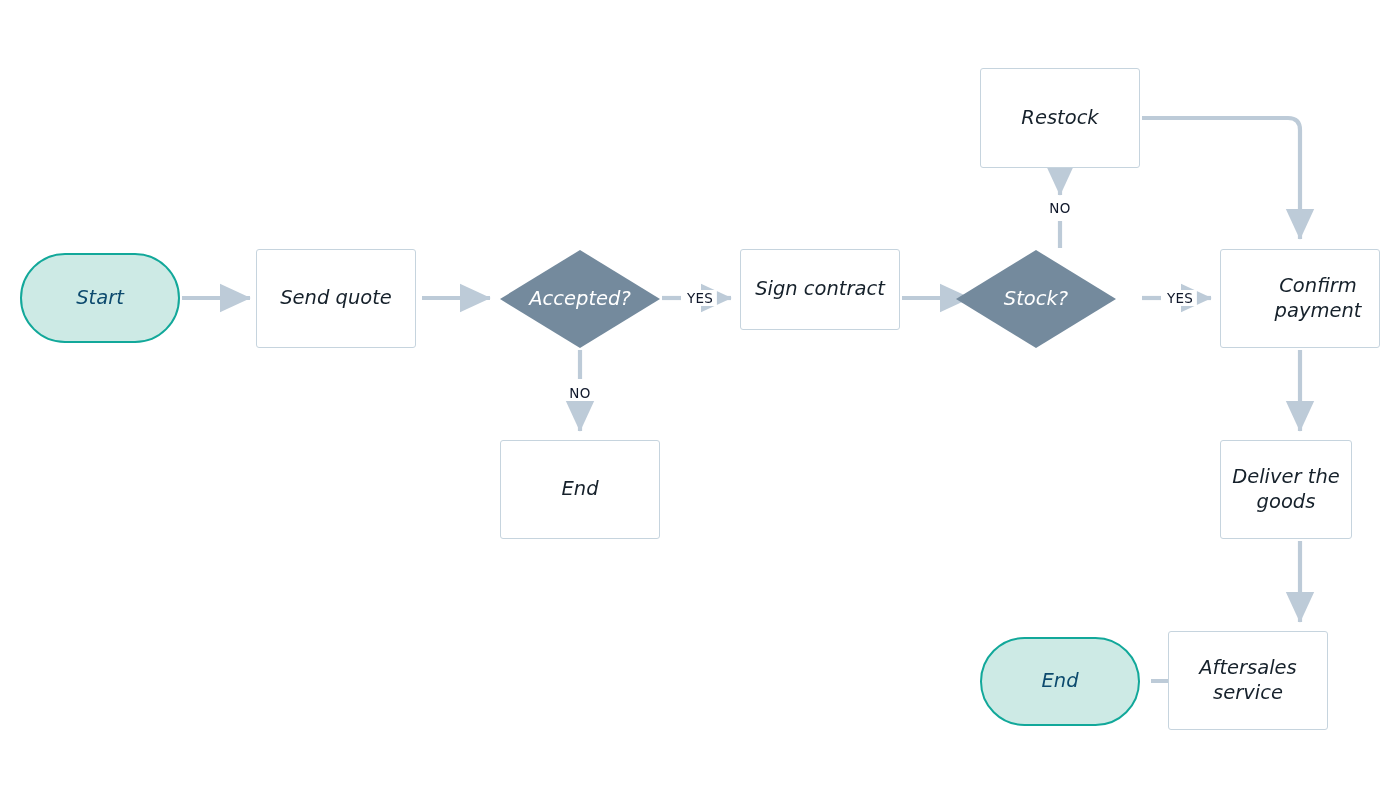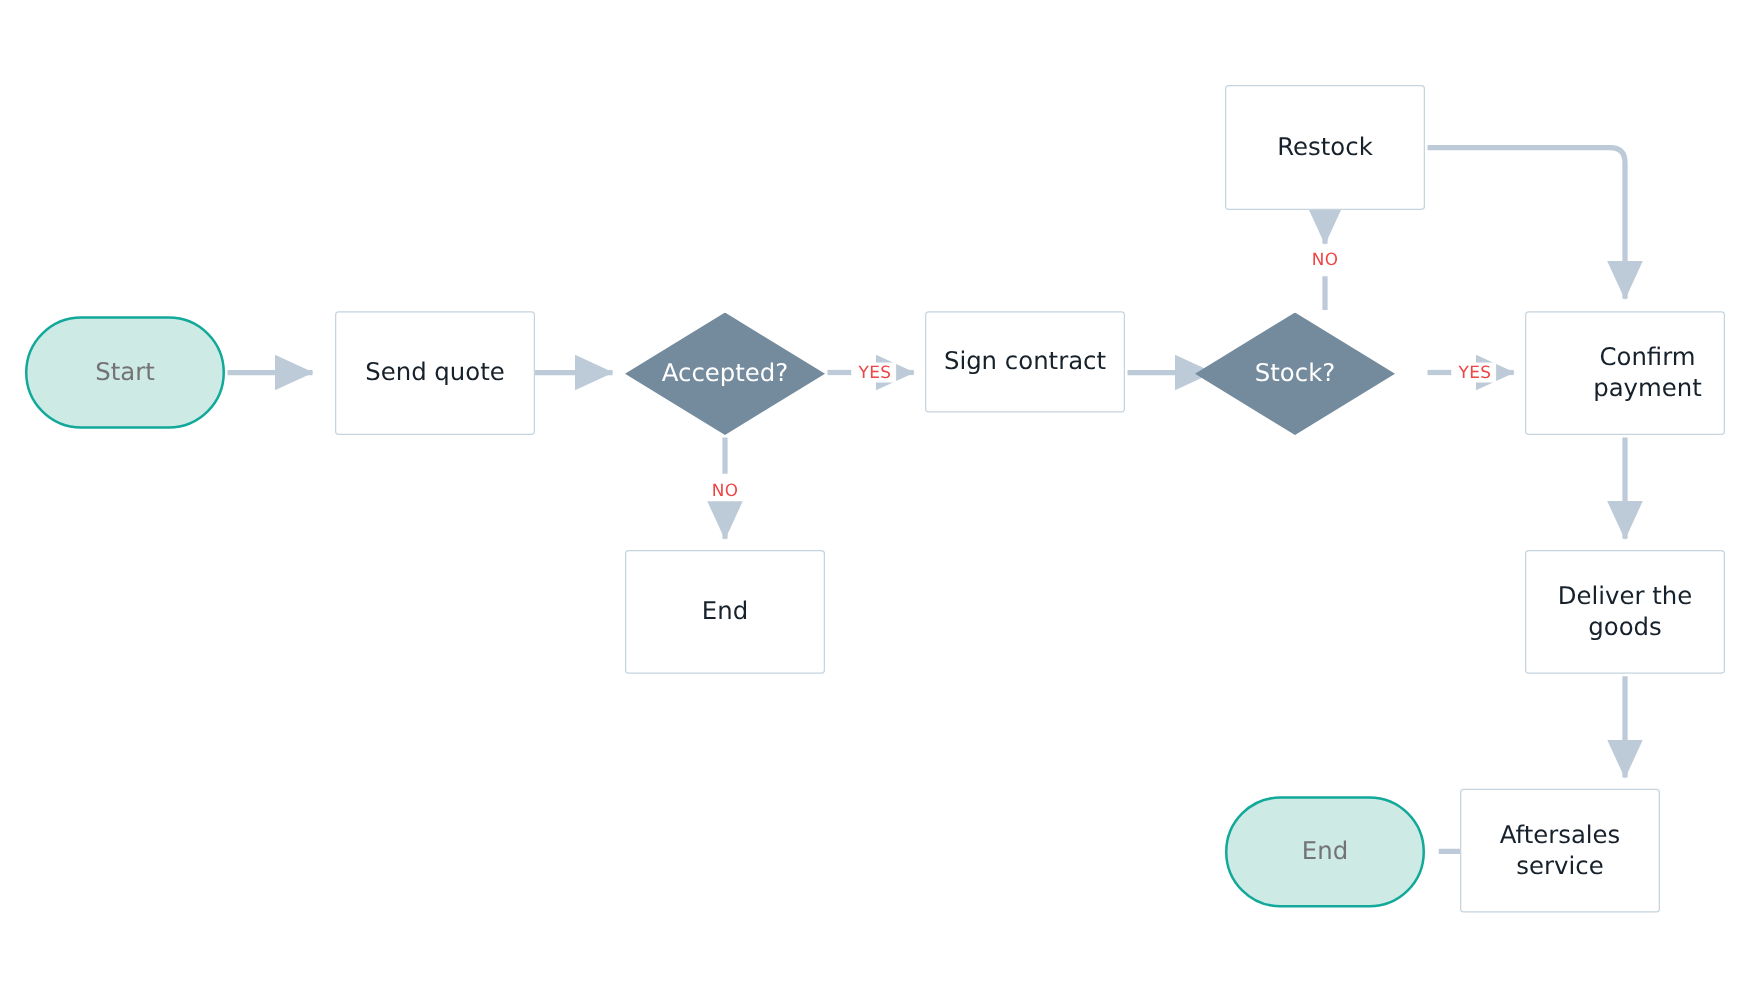--- a/index.html
+++ b/index.html
@@ -29,38 +29,39 @@
   }
 
   
   .node {
     position: absolute;
     display: flex;
     align-items: center;
     justify-content: center;
     text-align: center;
     line-height: 1.28;
+    font-style: italic;
   }
 
   
   .node.process {
     background: #ffffff;
     border: 1.6px solid #c6d4de;
     border-radius: 3px;
     color: #16212b;
     font-size: 19.5px;
     padding: 4px 10px;
   }
 
   
   .node.terminator {
     background: #cdeae5;
     border: 2px solid #12a89a;
     border-radius: 46px;
-    color: #737373;
+    color: #0c4a6e;
     font-size: 19.5px;
   }
 
   
   .node.decision {
     background: transparent;
     color: #ffffff;
     font-size: 19.5px;
   }
   .node.decision .diamond-shape {
@@ -75,21 +76,21 @@
     z-index: 2;
     color: #ffffff;
   }
 
   .node-label { pointer-events: none; }
 
   
   .edge-label {
     position: absolute;
     font-size: 13.5px;
-    color: #ef4444;
+    color: #0f172a;
     letter-spacing: 0.3px;
     background: #ffffff;
     padding: 0 4px;
     white-space: nowrap;
     transform: translate(-50%, -50%);
   }
 </style>
 </head>
 <body>
 
@@ -132,21 +133,21 @@
       <line x1="1300" y1="541" x2="1300" y2="622" marker-end="url(#arrowDown)"></line>
 
       <line x1="1218" y1="681" x2="1151" y2="681" marker-end="url(#arrowRight)" transform="rotate(180 1184.5 681)"></line>
     </g>
   </svg>
 
   <div class="node terminator" style="left:20px; top:253px; width:160px; height:90px;">
     <span class="node-label">Start</span>
   </div>
 
-  <div class="node process" style="left:268px; top:249px; width:160px; height:99px;justify-content:center;">
+  <div class="node process" style="left:256px; top:249px; width:160px; height:99px;justify-content:center;">
     <span class="node-label">Send quote</span>
   </div>
 
   <div class="node decision" style="left:500px; top:250px; width:160px; height:98px;">
     <span class="diamond-shape"></span>
     <span class="node-label diamond-label">Accepted?</span>
   </div>
 
   <div class="node process" style="left:500px; top:440px; width:160px; height:99px;">
     <span class="node-label">End</span>
@@ -162,21 +163,21 @@
   </div>
 
   <div class="node process" style="left:980px; top:68px; width:160px; height:100px;">
     <span class="node-label">Restock</span>
   </div>
 
   <div class="node process" style="left:1220px; top:249px; width:160px; height:99px;padding-left:46px;">
     <span class="node-label">Confirm payment</span>
   </div>
 
-  <div class="node process" style="left:1220px; top:440px; width:160px; height:99px;">
+  <div class="node process" style="left:1220px; top:440px; width:132px; height:99px;">
     <span class="node-label">Deliver the goods</span>
   </div>
 
   <div class="node process" style="left:1168px; top:631px; width:160px; height:99px;">
     <span class="node-label">Aftersales service</span>
   </div>
 
   <div class="node terminator" style="left:980px; top:637px; width:160px; height:89px;">
     <span class="node-label">End</span>
   </div>

